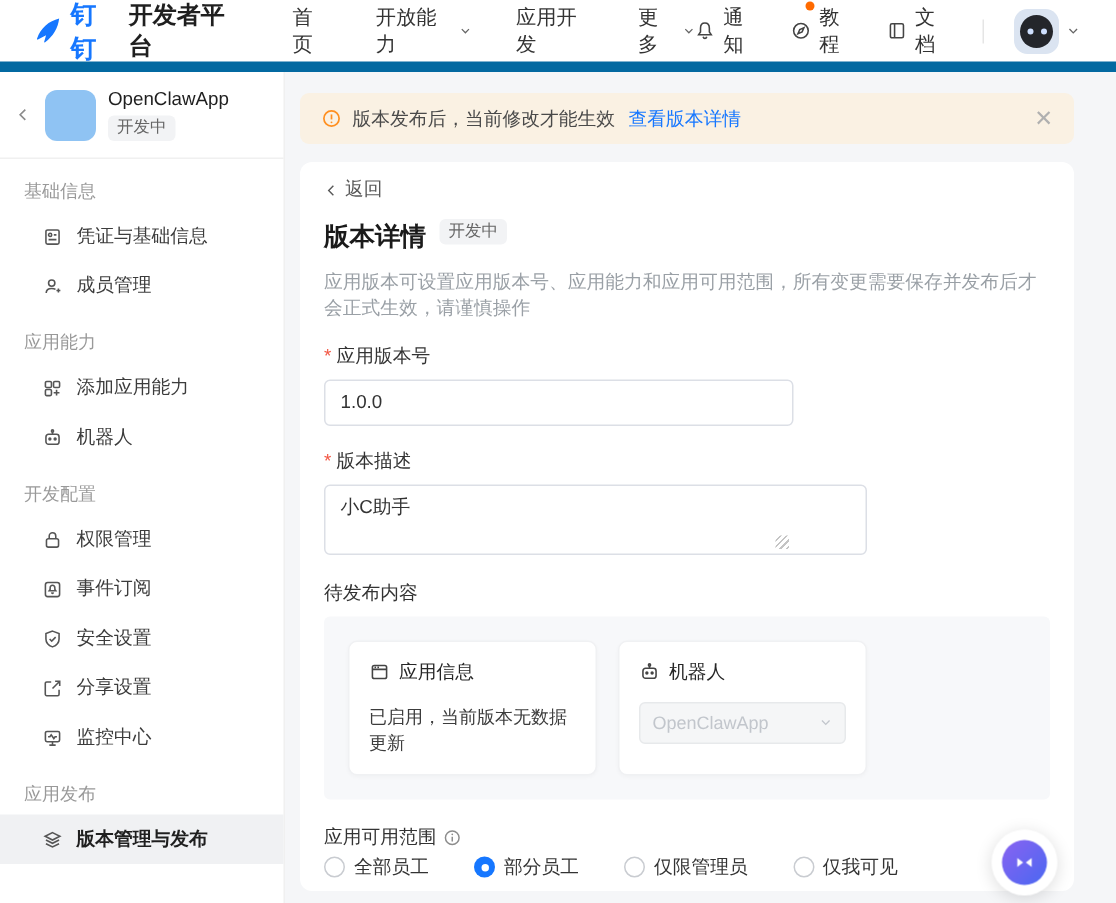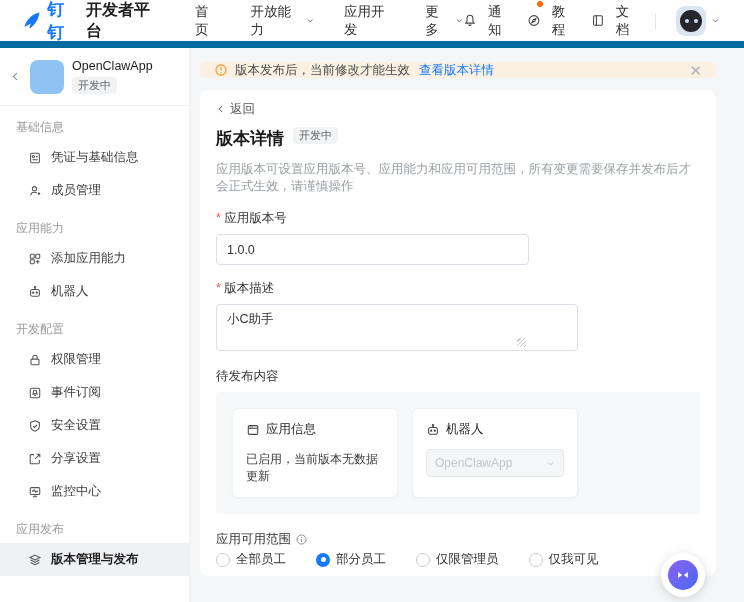--- a/index.html
+++ b/index.html
@@ -10,21 +10,21 @@
   
   .topnav { height: 48px; display: flex; align-items: center;
     padding: 0 24px 0 22px; border-bottom: 7px solid #0369a1; background:#fff; }
   .brand { display: flex; align-items: center; gap: 5px; cursor: pointer; }
   .brand .logo-svg { width: 21px; height: 21px; }
   .brand-name { font-size: 17px; font-weight: 700; color: #1677ff; letter-spacing: .5px; }
   .brand-suffix { font-size: 16px; font-weight: 700; color: #1f1f1f; }
   .nav-items { display: flex; align-items: center; gap: 30px; margin-left: 32px; }
   .nav-item { font-size: 13.5px; color: #333; display: flex; align-items: center; gap: 4px; cursor: pointer; }
   .chev { width: 9px; height: 9px; stroke: #666; fill: none; stroke-width: 1.6; }
-  .nav-right { margin-left: auto; display: flex; align-items: center; gap: 20px; text-align: center; }
+  .nav-right { margin-left: auto; display: flex; align-items: center; gap: 20px; }
   .nav-tool { display: flex; align-items: center; gap: 5px; font-size: 13.5px; color: #333; cursor: pointer; position: relative; }
   .tool-ic { width: 15px; height: 15px; stroke: #444; fill: none; stroke-width: 1.2; }
   .badge-dot { position: absolute; left: 10px; top: -2px; width: 6px; height: 6px;
     background: #ff6a00; border-radius: 50%; }
   .nav-divider { width: 1px; height: 16px; background: #e5e5e5; }
   .avatar-wrap { display: flex; align-items: center; gap: 5px; cursor: pointer; }
   .avatar { width: 30px; height: 30px; border-radius: 9px; background: #dbe4f1;
     display: flex; align-items: center; justify-content: center; }
   .avatar-head { width: 22px; height: 22px; border-radius: 50%; background: #24262b; position: relative; }
   .avatar-head::before, .avatar-head::after { content: ""; position: absolute; top: 9px;
@@ -45,21 +45,21 @@
   .status-badge { font-size: 11px; color: #666; background: #f2f3f5; border-radius: 4px;
     padding: 2px 6px; align-self: flex-start; line-height: 1.2; }
   .side-section-title { font-size: 12px; color: #999; padding: 13px 16px 5px; }
   .side-item { display: flex; align-items: center; gap: 9px; padding: 8px 10px 8px 28px;
     font-size: 12.5px; color: #3c3c3c; cursor: pointer; }
   .side-item .s-ic { width: 14px; height: 14px; stroke: #555; fill: none; stroke-width: 1.2; flex: none; }
   .side-item.active { background: #f0f1f3; color: #1f1f1f; font-weight: 700; }
 
   
   .main { flex: 1; background: #f5f6f8; padding: 14px 28px 0 10px; position: relative; }
-  .banner { height: 16px; background: #faf1e3; border-radius: 6px; display: flex;
+  .banner { height: 34px; background: #faf1e3; border-radius: 6px; display: flex;
     align-items: center; gap: 7px; padding: 0 14px; font-size: 12.5px; color: #4a4a4a; }
   .warn-ic { width: 14px; height: 14px; stroke: #ff8f1f; fill: none; stroke-width: 1.3; flex: none; }
   .banner-link { color: #1677ff; cursor: pointer; margin-left: 2px; }
   .banner-close { margin-left: auto; color: #b0b0b0; font-size: 15px; cursor: pointer; line-height: 1; }
 
   .card { background: #fff; border-radius: 8px; margin-top: 12px; height: 486px;
     padding: 10px 16px 0; overflow: hidden; }
   .back-link { display: inline-flex; align-items: center; gap: 4px; font-size: 12.5px;
     color: #595959; cursor: pointer; }
   .back-link .chevl { width: 10px; height: 10px; stroke: #595959; fill: none; stroke-width: 1.5; }

